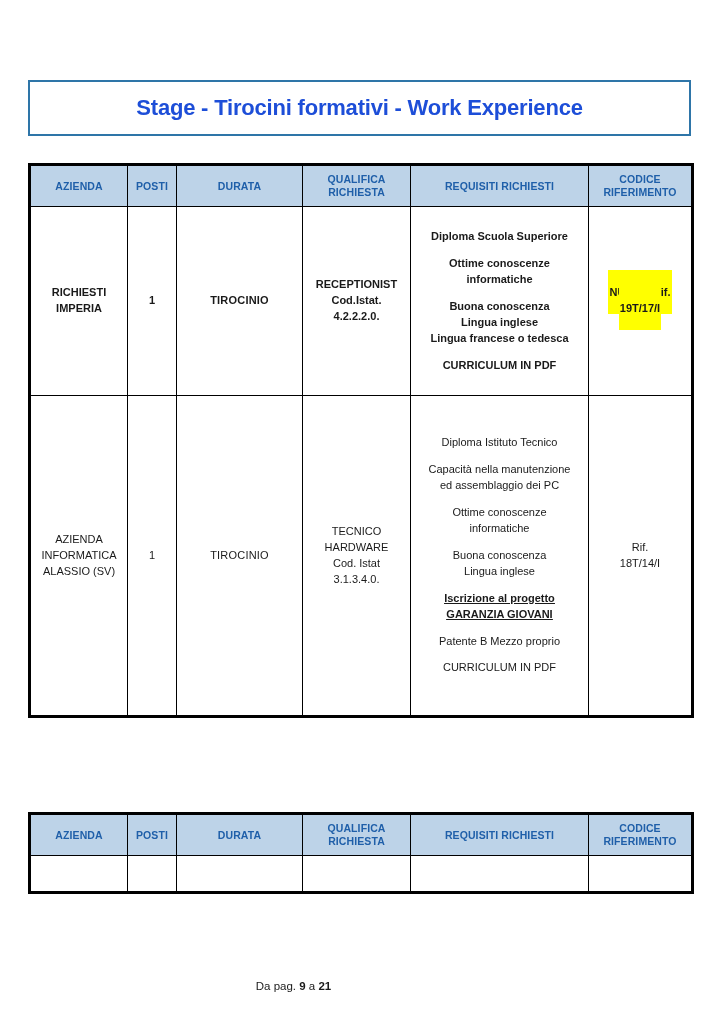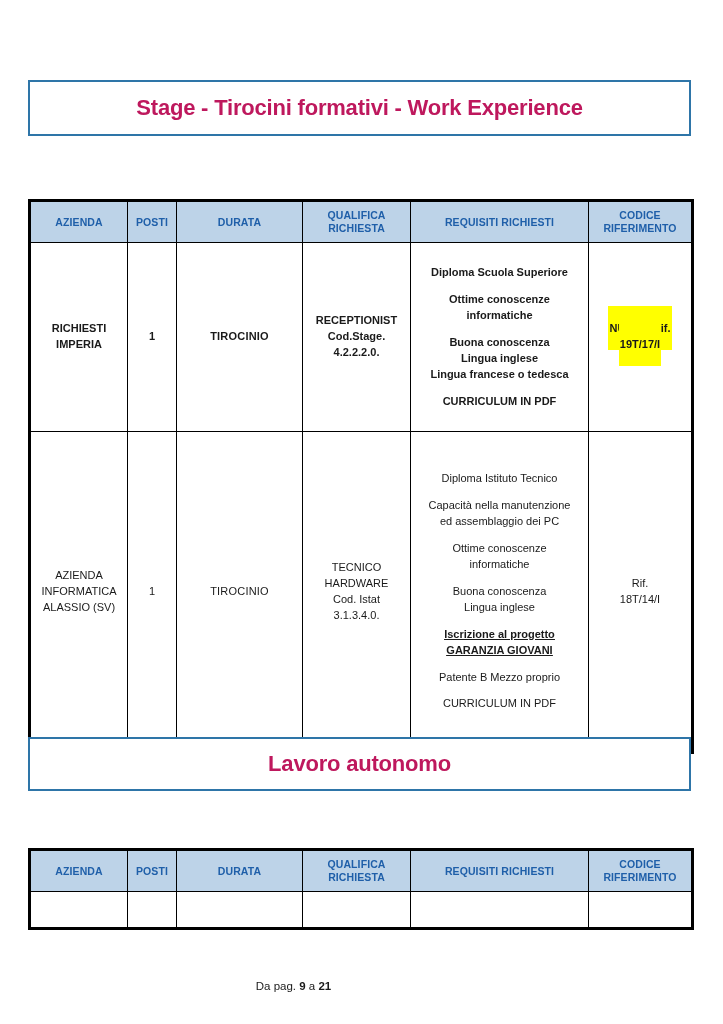--- a/index.html
+++ b/index.html
@@ -31,37 +31,36 @@
     box-sizing: border-box;
     border: 2px solid #2e75a8;
     background: #ffffff;
     display: flex;
     align-items: center;
     justify-content: center;
   }
   .section-banner .banner-text {
     font-size: 22px;
     font-weight: bold;
-    color: #be185d;
+    color: #1d4ed8;
     letter-spacing: -0.2px;
     white-space: nowrap;
   }
   #banner-stage { top: 80px; height: 56px; }
   #banner-lavoro { top: 737px; height: 54px; }
 
   
   .jobs-table {
     position: absolute;
     left: 28px;
     width: 663px;
     border-collapse: collapse;
     table-layout: fixed;
     background: #ffffff;
     border: 3px solid #000000;
-    margin-top: 36px;
   }
   #table-stage { top: 163px; }
   #table-lavoro { top: 812px; }
 
   .jobs-table col.c-azienda  { width: 98px; }
   .jobs-table col.c-posti    { width: 49px; }
   .jobs-table col.c-durata   { width: 126px; }
   .jobs-table col.c-qualifica{ width: 108px; }
   .jobs-table col.c-requisiti{ width: 178px; }
   .jobs-table col.c-codice   { width: 104px; }
@@ -168,21 +167,21 @@
 
       <tr class="row-stage-1">
         <td class="cell-azienda">
           <span class="req-line">RICHIESTI</span>
           <span class="req-line">IMPERIA</span>
         </td>
         <td class="cell-posti">1</td>
         <td class="cell-durata">TIROCINIO</td>
         <td class="cell-qualifica">
           <span class="req-line">RECEPTIONIST</span>
-          <span class="req-line">Cod.Stage.</span>
+          <span class="req-line">Cod.Istat.</span>
           <span class="req-line">4.2.2.2.0.</span>
         </td>
         <td class="cell-requisiti">
           <div class="req-block">
             <span class="req-line">Diploma Scuola Superiore</span>
           </div>
           <div class="req-block">
             <span class="req-line">Ottime conoscenze</span>
             <span class="req-line">informatiche</span>
           </div>
@@ -243,23 +242,20 @@
           </div>
         </td>
         <td class="cell-codice">
           <span class="req-line">Rif.</span>
           <span class="req-line">18T/14/I</span>
         </td>
       </tr>
     </tbody>
   </table>
 
-  <div class="section-banner" id="banner-lavoro">
-    <span class="banner-text">Lavoro autonomo</span>
-  </div>
 
   <table class="jobs-table" id="table-lavoro">
     <colgroup>
       <col class="c-azienda">
         <col class="c-posti">
         <col class="c-durata">
       <col class="c-qualifica">
         <col class="c-requisiti">
         <col class="c-codice">
     </colgroup>

